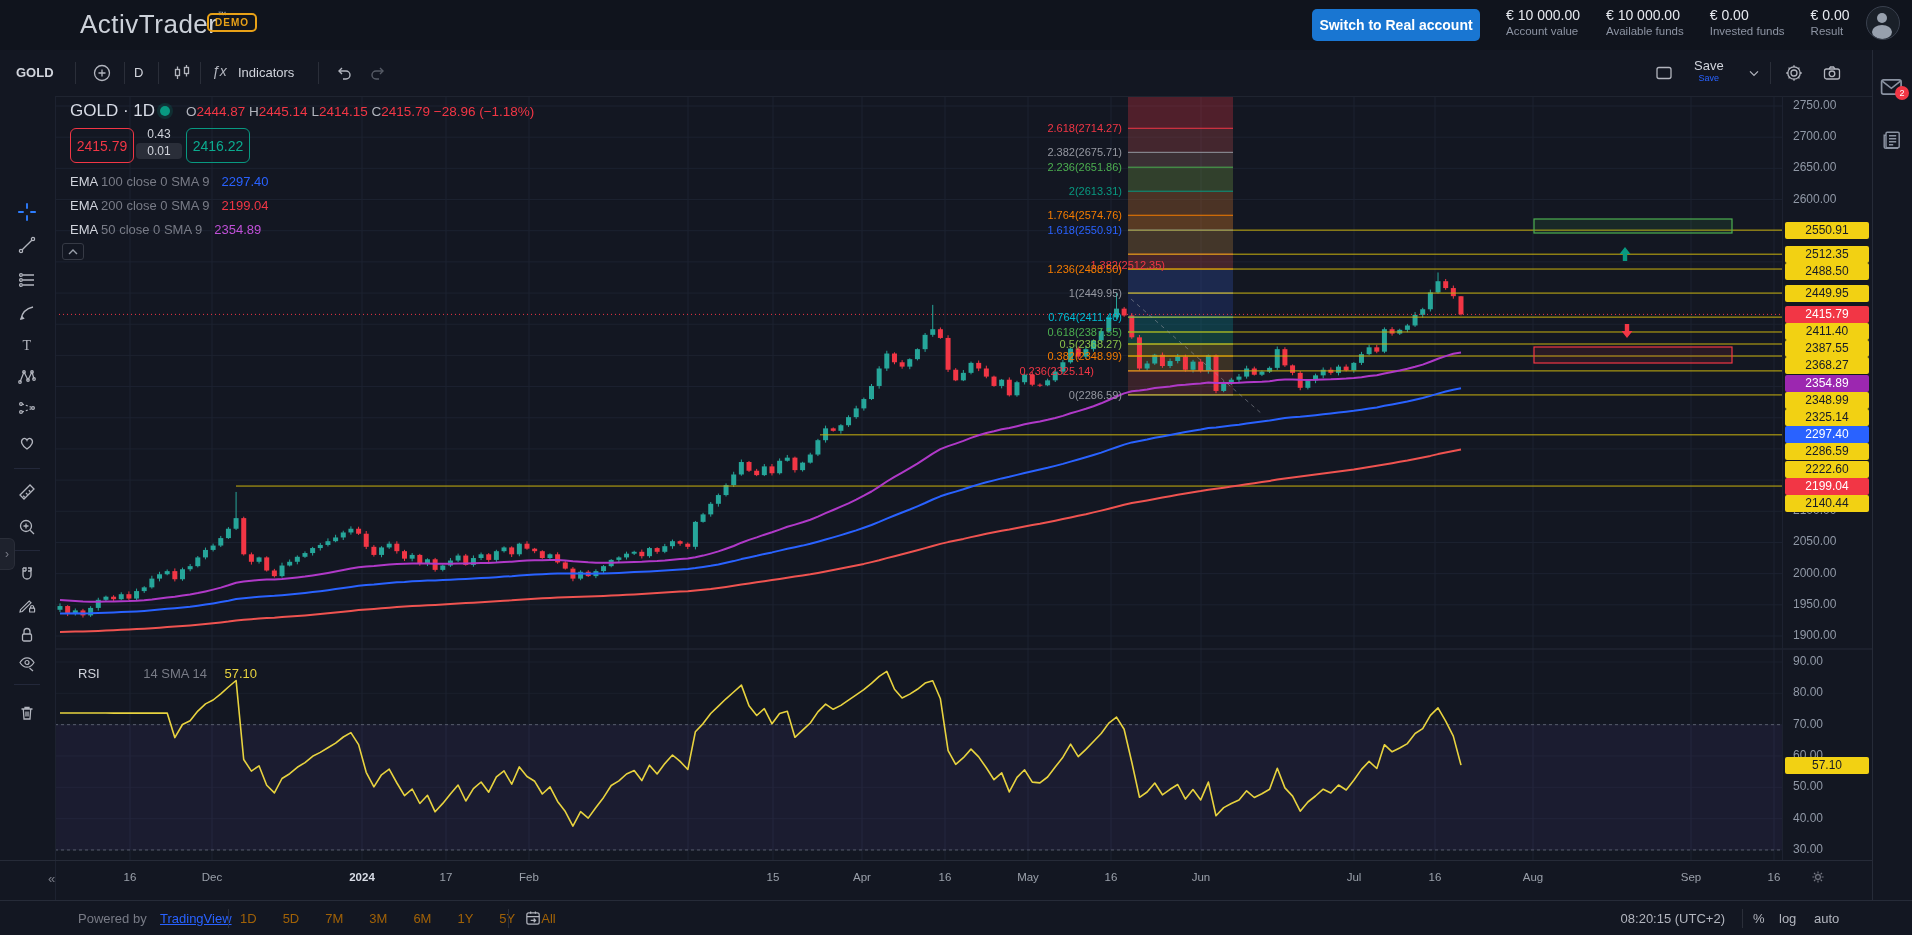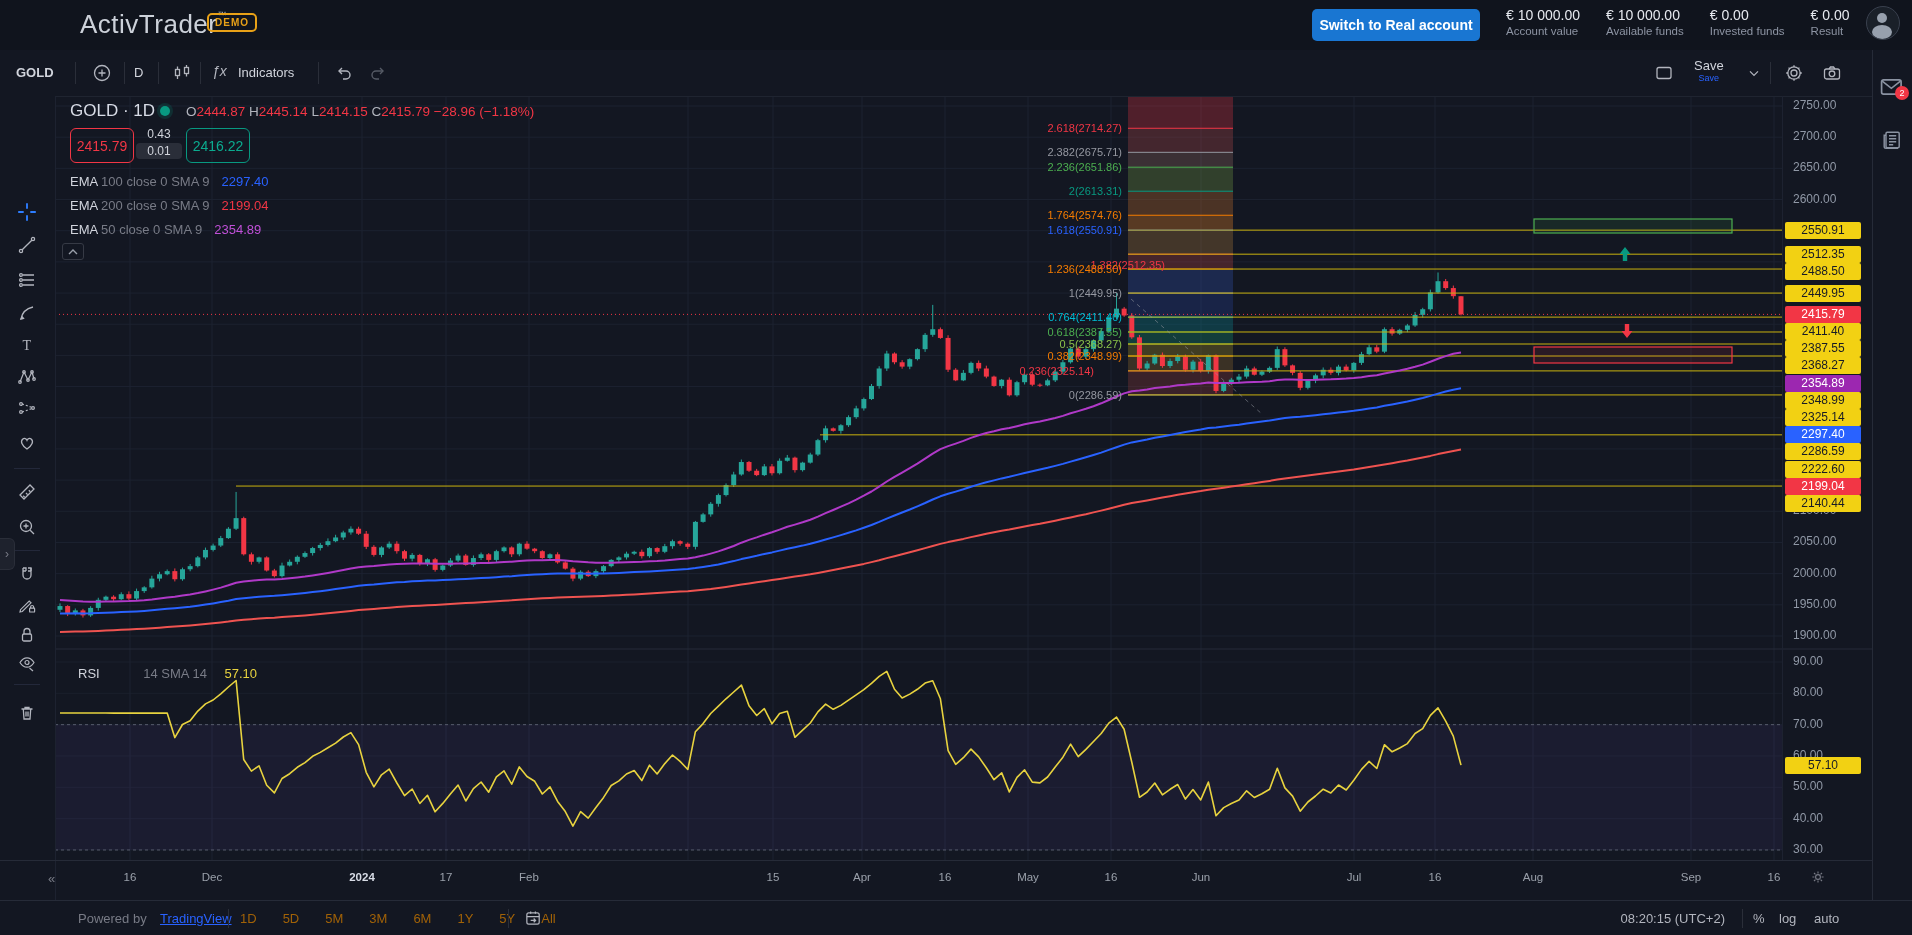--- a/index.html
+++ b/index.html
@@ -50,21 +50,21 @@
   .ema-row .n{color:#d1d4dc;}
   .ema-row .p{color:#787b86;}
   #collapse-btn{position:absolute;left:62px;top:243px;width:20px;height:15px;border:1px solid #363a45;border-radius:3px;
       display:flex;align-items:center;justify-content:center;cursor:pointer;}
   #rsi-legend{position:absolute;left:78px;top:666px;font-size:13px;white-space:nowrap;}
   #rsi-legend .n{color:#d1d4dc;}
   #rsi-legend .p{color:#787b86;margin-left:40px;}
   
   #price-scale{position:absolute;left:1782px;top:96px;width:90px;height:764px;border-left:1px solid #1d2230;cursor:ns-resize;}
   .tick{position:absolute;left:10px;font-size:12px;color:#9098a6;}
-  .plabel{position:absolute;left:2px;width:76px;height:17px;line-height:17px;text-align:center;font-size:12px;border-radius:2px;}
+  .plabel{position:absolute;left:2px;width:84px;height:17px;line-height:17px;text-align:center;font-size:12px;border-radius:2px;}
   #time-axis{position:absolute;left:0;top:860px;width:1872px;height:40px;border-top:1px solid #262b38;cursor:ew-resize;}
   .tlabel{position:absolute;top:10px;font-size:11.5px;color:#9aa0aa;transform:translateX(-50%);}
   .tlabel.bold{color:#d8dce6;font-weight:700;}
   #fib-labels .flabel{position:absolute;font-size:11px;white-space:nowrap;transform:translateY(-50%);}
   
   #right-sidebar{position:absolute;left:1872px;top:50px;width:40px;height:850px;background:#131722;border-left:1px solid #262b38;}
   
   #bottom-bar{position:absolute;left:0;top:900px;width:1912px;height:35px;background:#131722;border-top:1px solid #262b38;}
   .bb-text{position:absolute;top:10px;font-size:13px;color:#b2b5be;}
   .bb-sep{position:absolute;top:8px;width:1px;height:19px;background:#2a2e39;}
@@ -882,21 +882,21 @@
     </div>
   </div>
 
   <div id="bottom-bar">
     <span class="bb-text" style="left:78px;color:#787b86;">Powered by</span>
     <span class="bb-text" style="left:160px;text-decoration:underline;" id="tv-link">TradingView</span>
     <div class="bb-sep" style="left:228px;"></div>
     <div id="range-buttons">
         <span>1D</span>
         <span>5D</span>
-        <span>5M</span>
+        <span>7M</span>
         <span>3M</span>
         <span>6M</span>
         <span>1Y</span>
         <span>5Y</span>
         <span>All</span>
       </div>
     <div class="bb-sep" style="left:508px;"></div>
     <svg class="abs ic" style="left:524px;top:8px;cursor:pointer;" width="19" height="19" viewBox="0 0 20 20" fill="none" stroke="#b2b5be" stroke-width="1.3">
         <rect x="3" y="4" width="13" height="12" rx="2"></rect>
         <path d="M3 8h13M7 2.5V5M12 2.5V5"></path>

